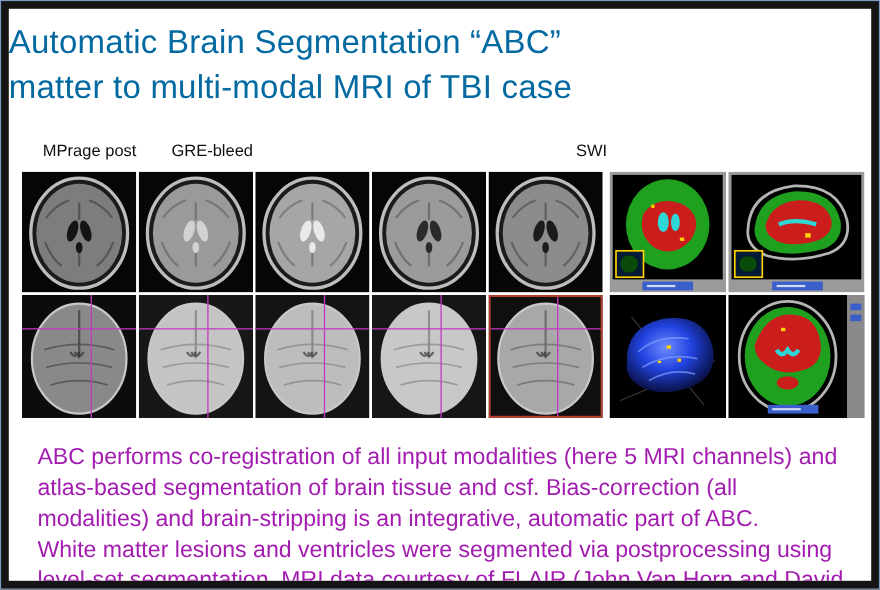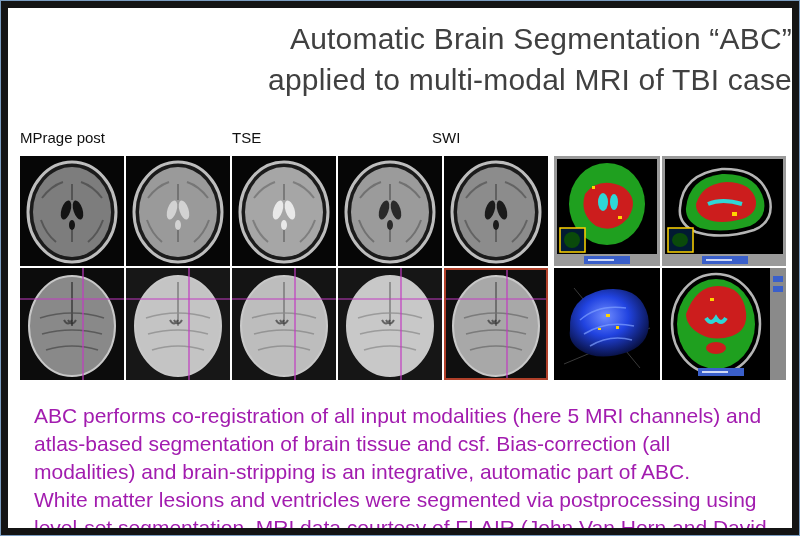--- a/index.html
+++ b/index.html
@@ -5,51 +5,51 @@
   html,body{margin:0;padding:0;background:#9a9a9a;}
   .frame{
     position:relative;width:800px;height:536px;box-sizing:border-box;
     background:#141414;border:1px solid #7a9cc0;padding:7px;
   }
   .slide{
     position:relative;width:100%;height:100%;background:#ffffff;
     overflow:hidden;font-family:"Liberation Sans",sans-serif;color:#111;
   }
   .title{
-    position:absolute;top:10px;left:0;width:100%;text-align:right;
-    font-size:30px;line-height:1.38;color:#404040;letter-spacing:0.2px;
+    position:absolute;top:10px;left:0;width:100%;text-align:left;
+    font-size:30px;line-height:1.38;color:#0369a1;letter-spacing:0.2px;
   }
   .col-label{
     position:absolute;top:121px;height:20px;font-size:15px;color:#101010;
-    text-align:left;white-space:nowrap;
+    text-align:right;white-space:nowrap;
   }
   .c0{left:12px;width:104px}.c1{left:118px;width:104px}.c2{left:224px;width:104px}
-  .c3{left:330px;width:104px}.c4{left:424px;width:104px}
+  .c3{left:330px;width:104px}.c4{left:440px;width:104px}
   .cseg{left:546px;width:232px}
   .cell{position:absolute;overflow:hidden;}
   .cell svg{display:block;}
   .bodytext{
     position:absolute;left:26px;top:394px;width:742px;
     font-size:21px;line-height:1.33;color:#a21caf;
   }
   .bodytext p{margin:0;}
 </style>
 </head>
 <body>
 
 <div class="frame">
   <div class="slide">
 
     <div class="title">
       <div>Automatic Brain Segmentation “ABC”</div>
-      <div>applied to multi-modal MRI of TBI case</div>
+      <div>matter to multi-modal MRI of TBI case</div>
     </div>
 
     <span class="col-label c0">MPrage post</span>
-    <span class="col-label c2">TSE</span>
+    <span class="col-label c1">GRE-bleed</span>
     <span class="col-label c4">SWI</span>
 
     <div id="scan-layer">
         <div class="cell" style="left: 12px; top: 148px; width: 104px; height: 110px;">
           <svg viewBox="0 0 104 110" width="100%" height="100%">
       <rect width="104" height="110" fill="#060606"></rect>
       <ellipse cx="52" cy="56" rx="44" ry="50" fill="#1b1b1b" stroke="#bdbdbd" stroke-width="3"></ellipse>
       <ellipse cx="52" cy="56" rx="39" ry="45" fill="#7d7d7d"></ellipse>
       <path d="M22,42 Q31,30 43,26 M61,26 Q73,30 82,42 M21,64 Q26,78 36,86 M83,64 Q78,78 68,86" stroke="#4a4a4a" stroke-width="2" fill="none" opacity="0.75"></path>
       <path d="M52,28 L52,44 M52,70 L52,86" stroke="#4a4a4a" stroke-width="2" opacity="0.8"></path>

